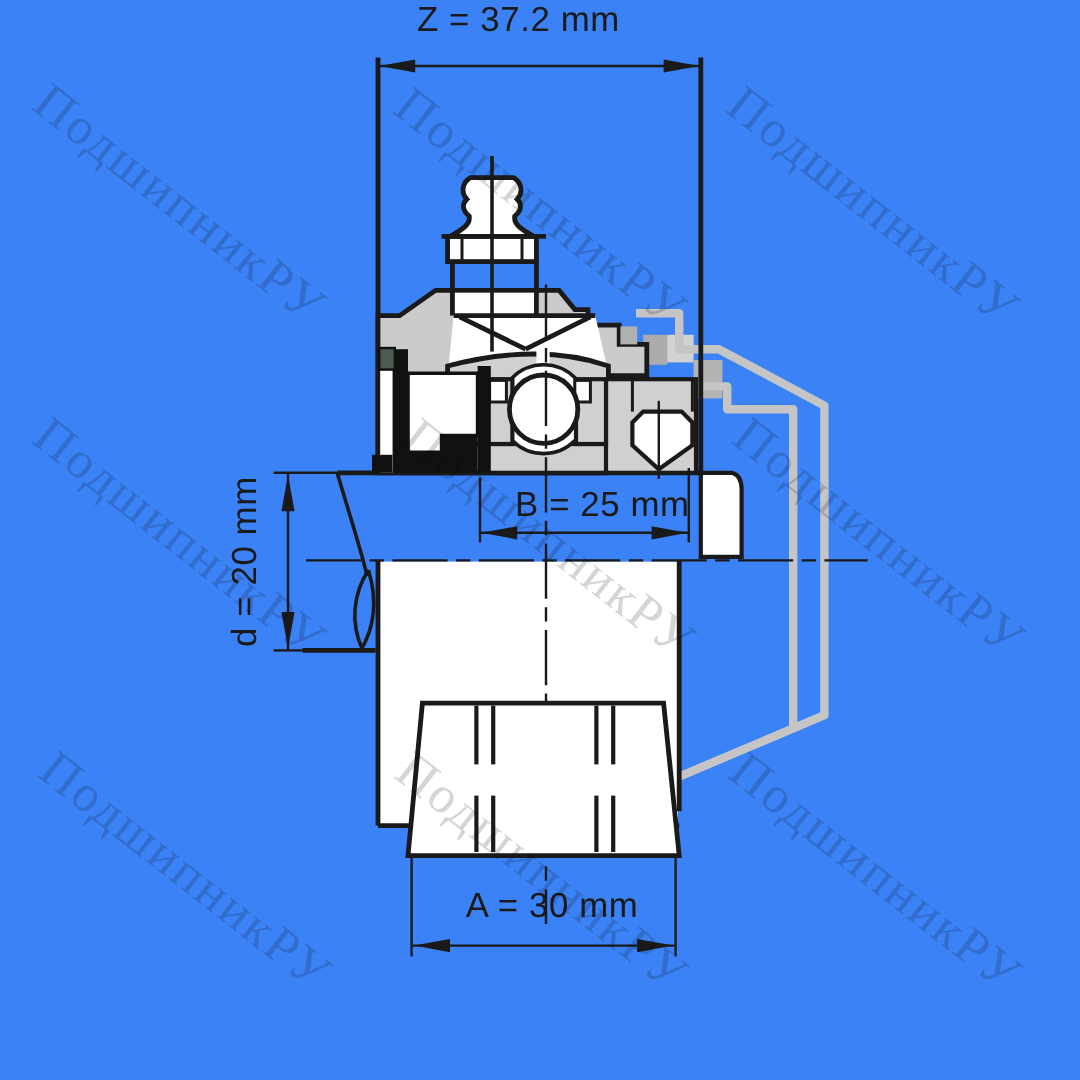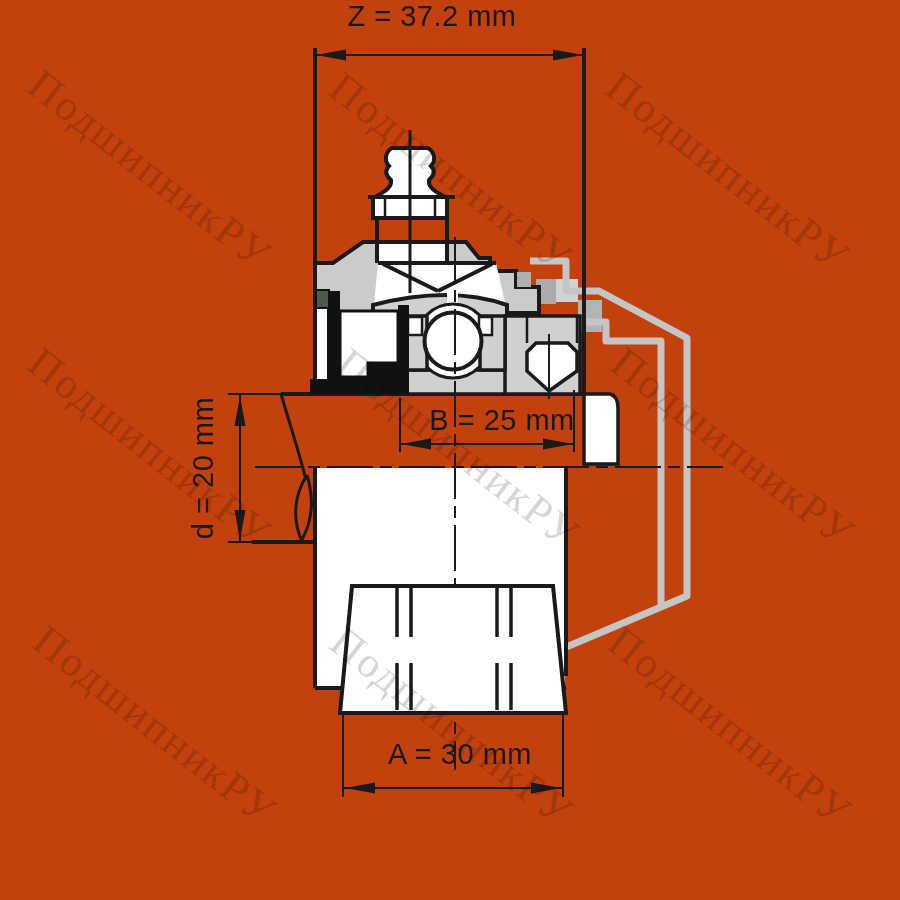--- a/index.html
+++ b/index.html
@@ -1,16 +1,16 @@
 <!DOCTYPE html>
 <html><head>
 <meta charset="utf-8">
 <style>
   html,body{margin:0;padding:0;background:#ffffff;width:900px;height:900px;overflow:hidden;}
-  .stage{position:relative;width:900px;height:900px;background:#c2410c;}
+  .stage{position:relative;width:900px;height:900px;background:#3b82f6;}
   svg{display:block;}
   .dim-label{
     font-family:"Liberation Sans","DejaVu Sans",sans-serif;
     font-size:29px;font-weight:400;fill:#1a1a1a;letter-spacing:0.5px;
   }
   .watermark{
     font-family:"Liberation Serif","DejaVu Serif",serif;
     font-size:43px;letter-spacing:2px;fill:#d5d5d5;
     mix-blend-mode:multiply;
   }

